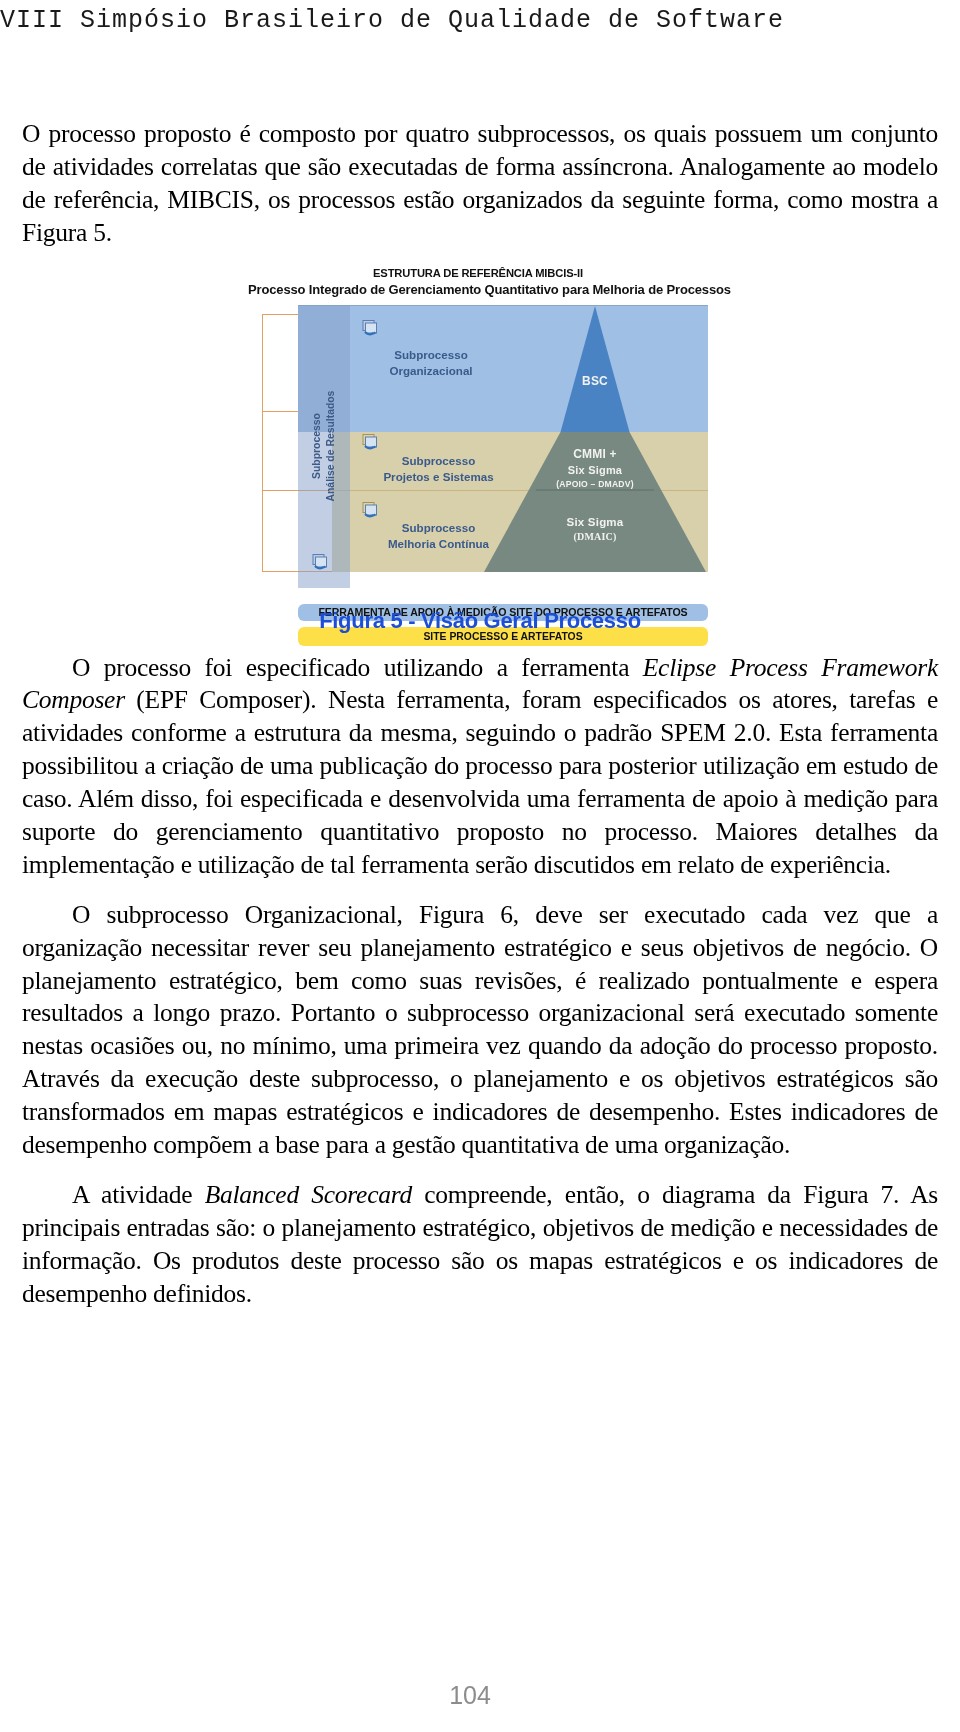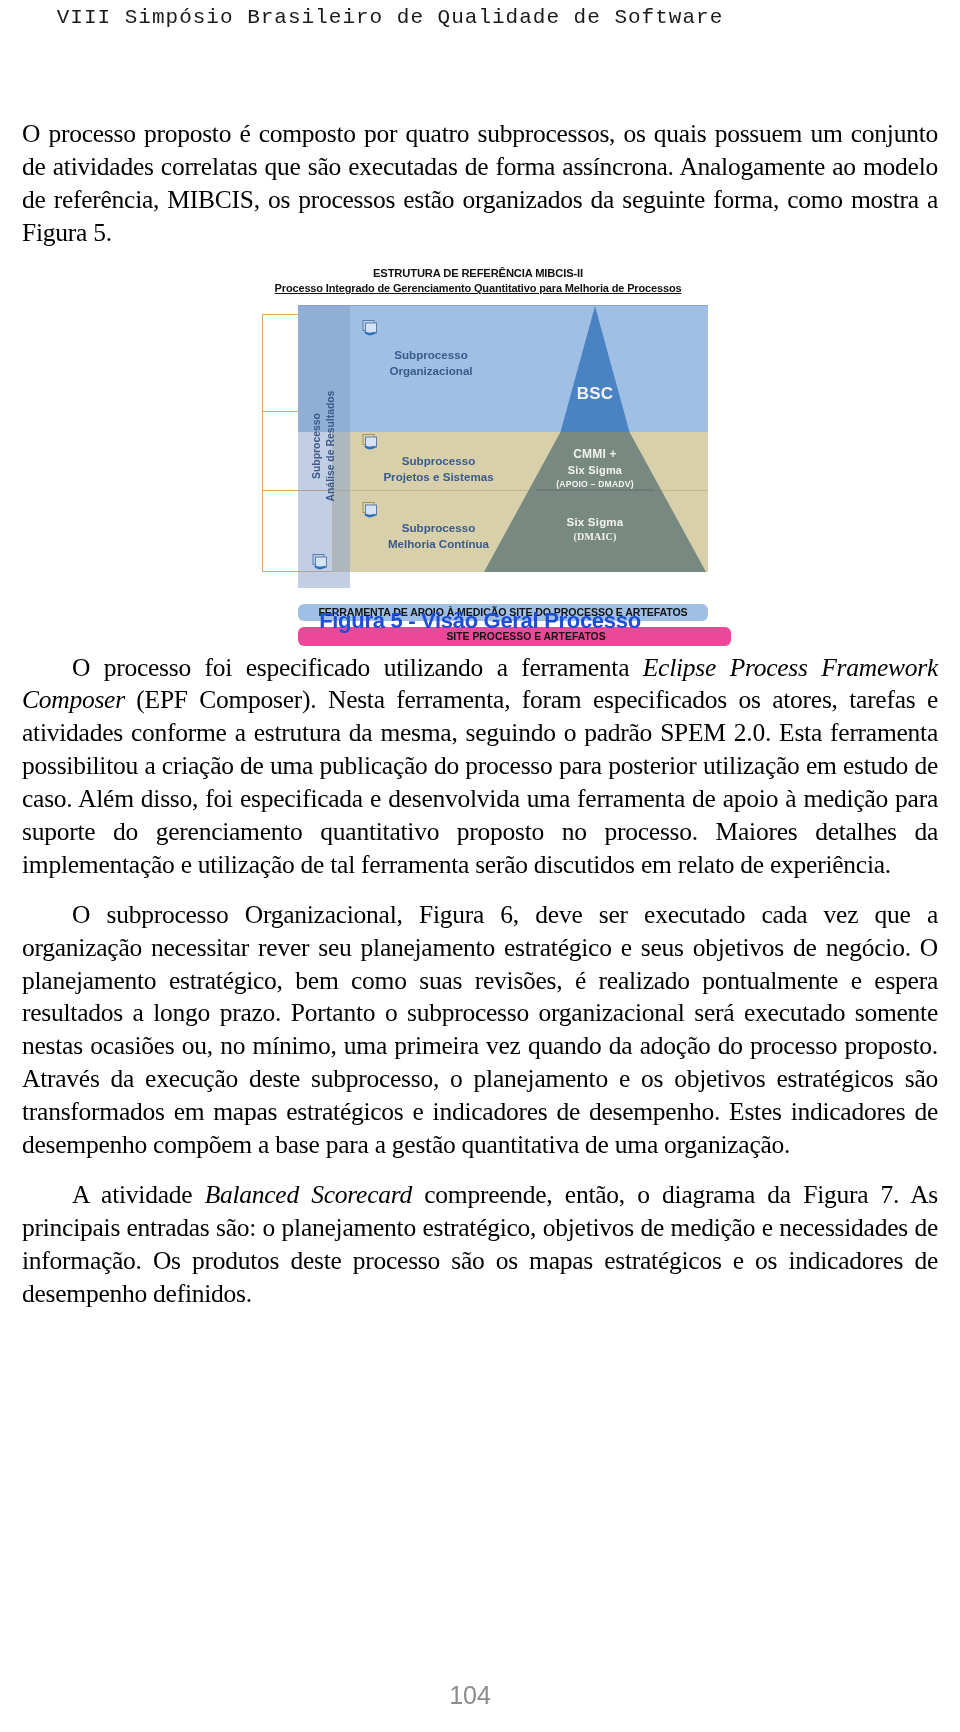--- a/index.html
+++ b/index.html
@@ -17,21 +17,21 @@
   }
 
   
   .page-header {
     position: absolute;
     top: 6px;
     left: 0;
     width: 780px;
     text-align: center;
     font-family: "Liberation Mono", monospace;
-    font-size: 21px;
+    font-size: 25px;
     letter-spacing: 1px;
     color: #1a1a1a;
     white-space: nowrap;
   }
 
   
   .content {
     position: absolute;
     top: 118px;
     left: 22px;
@@ -84,21 +84,21 @@
     width: 460px;
     text-align: center;
     font-family: "Liberation Sans", sans-serif;
     font-weight: bold;
     font-size: 11.2px;
     color: #111111;
     line-height: 1.42;
     letter-spacing: -0.15px;
     white-space: nowrap;
   }
-  .fig-title .line2 { font-size: 11px; text-decoration: underline; }
+  .fig-title .line2 { font-size: 13px; }
 
   
   .diagram {
     position: absolute;
     left: 0;
     top: 43px;
     width: 460px;
     height: 292px;
   }
 
@@ -210,21 +210,21 @@
   .pyr-svg { display: block; }
   .pyr-label {
     position: absolute;
     width: 100%;
     text-align: center;
     font-family: "Liberation Sans", sans-serif;
     font-weight: bold;
     color: #f2f2f0;
     letter-spacing: 0.2px;
   }
-  .pyr-label.bsc { top: 78px; font-size: 17px; }
+  .pyr-label.bsc { top: 68px; font-size: 12px; }
   .pyr-label.cmmi { top: 140px; font-size: 12px; line-height: 1.42; }
   .pyr-label.cmmi .sub { font-size: 11px; }
   .pyr-label.cmmi .tiny { font-size: 8.6px; font-weight: bold; }
   .pyr-label.ss { top: 208px; font-size: 11.5px; line-height: 1.45; }
   .pyr-label.ss .tiny { font-size: 10px; font-family: Liberation Serif, serif; }
 
   
   .sp-label {
     position: absolute;
     font-family: "Liberation Sans", sans-serif;
@@ -265,23 +265,22 @@
     height: 17px;
     background: #9fc0e4;
     font-size: 10.6px;
     letter-spacing: -0.1px;
   }
   .bar.bar-olive {
     left: 50px;
     top: 365px;
     width: 410px;
     height: 19px;
-    background: #ec4899;
+    background: #fde047;
     font-size: 10.4px;
-    padding-left: 23px;
   }
 
   
   .fig-caption {
     margin-top: 6px;
     width: 916px;
     text-align: center;
     font-family: "Liberation Sans", sans-serif;
     font-weight: bold;
     font-size: 22px;

